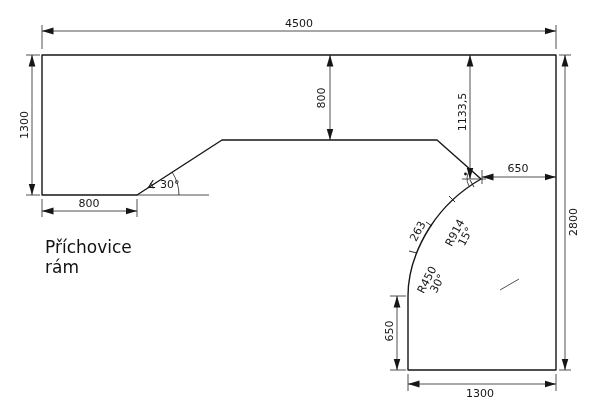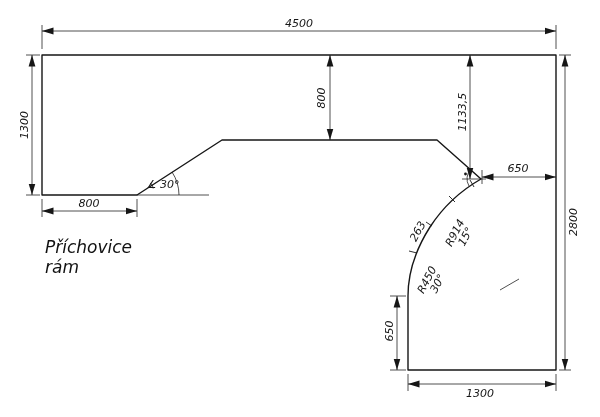--- a/index.html
+++ b/index.html
@@ -1,17 +1,17 @@
 <!DOCTYPE html>
 <html><head>
 <meta charset="utf-8">
 <style>
   html,body{margin:0;padding:0;background:#ffffff;}
   .page{position:relative;width:600px;height:417px;background:#ffffff;overflow:hidden;
-        font-family:"DejaVu Sans",sans-serif;font-style:italic;}
+        font-family:"DejaVu Sans",sans-serif;}
   .outline{fill:#ffffff;stroke:#161616;stroke-width:1.4;stroke-linejoin:round;}
   .dim,.ext,.thin{stroke:#161616;stroke-width:0.75;fill:none;}
   .tick{stroke:#161616;stroke-width:0.9;fill:none;}
   .dim-label{font-family:"DejaVu Sans",sans-serif;font-size:11px;fill:#161616;}
   .title-text{font-family:"DejaVu Sans",sans-serif;font-size:17px;fill:#111111;}
   .dot{fill:#161616;stroke:none;}
 </style>
 </head>
 <body>
 

